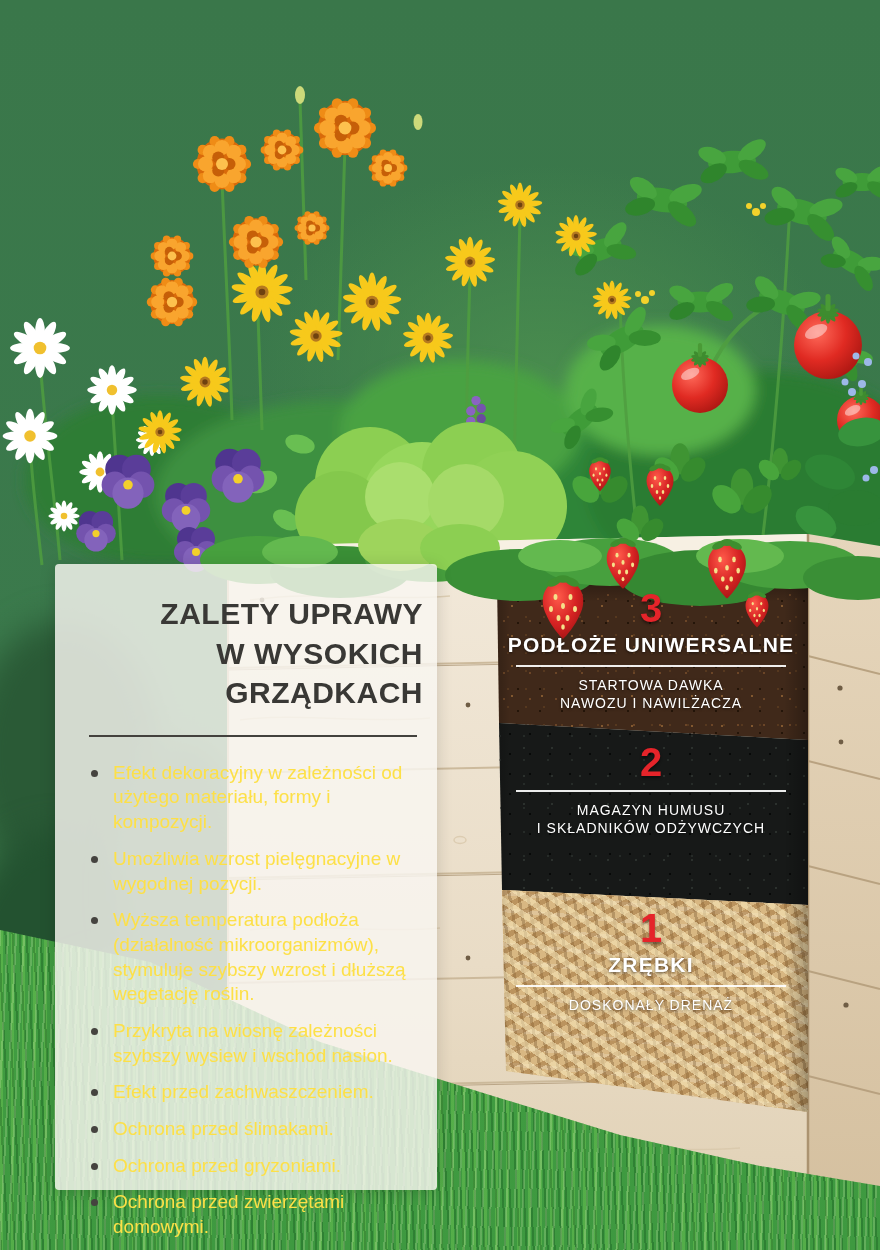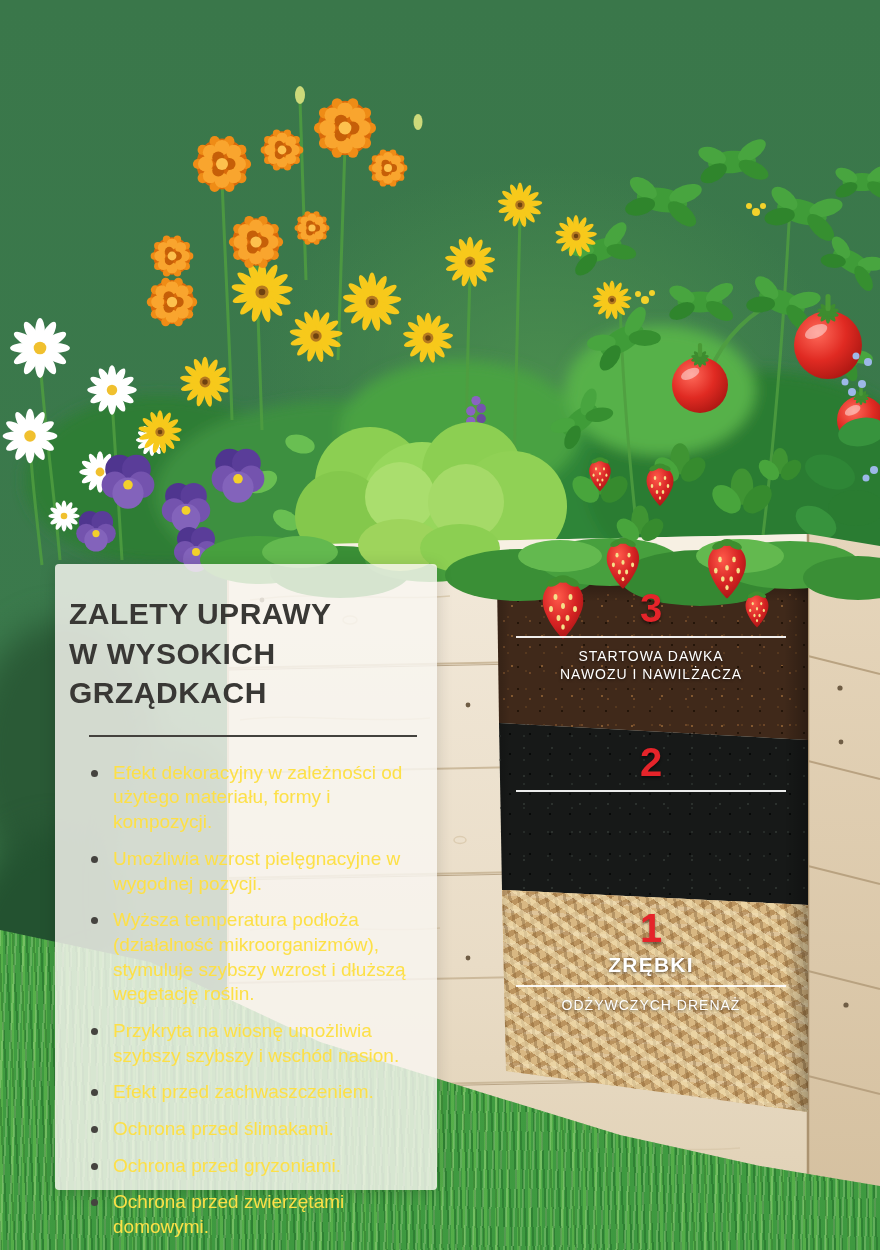--- a/index.html
+++ b/index.html
@@ -68,21 +68,21 @@
       repeating-linear-gradient(87deg, rgba(10,70,20,.30) 0 2px, rgba(10,70,20,0) 2px 7px),
       repeating-linear-gradient(90deg, rgba(140,225,95,.28) 0 3px, rgba(140,225,95,0) 3px 11px),
       linear-gradient(180deg,#5cb653 0%,#46a344 45%,#3e9940 100%);
     clip-path:polygon(0 930px,150px 962px,320px 1042px,480px 1092px,620px 1135px,760px 1166px,880px 1186px,880px 1250px,0 1250px);}
 
   
   .panel{position:absolute;left:55px;top:564px;width:382px;height:626px;z-index:50;
     background:rgba(249,247,241,.82);border-radius:4px;
     box-shadow:0 2px 16px rgba(0,0,0,.15);}
   .panel-title{margin:30px 14px 0;font-size:30px;line-height:1.32;font-weight:bold;
-    color:#393835;text-align:left;white-space:pre-line;letter-spacing:.5px;}
+    color:#393835;text-align:right;white-space:pre-line;letter-spacing:.5px;}
   .panel-divider{height:2px;background:#43413d;margin:22px 20px 0 34px;}
   .bullets{list-style:none;margin:24px 14px 0 34px;padding:0;}
   .bullets li{position:relative;padding-left:24px;font-size:19px;line-height:1.3;
     color:#fde047;margin-bottom:12px;}
   .bullets li::before{content:"";position:absolute;left:2px;top:9px;width:7px;height:7px;
     border-radius:50%;background:#45433f;}
 </style>
 </head>
 <body>
 
@@ -466,47 +466,50 @@
       <use href="#strawb" transform="translate(660,482) scale(1.0)"></use>
       <use href="#strawb" transform="translate(623,560) scale(1.2)"></use>
       <use href="#strawb" transform="translate(727,565) scale(1.4)"></use>
       <use href="#strawb" transform="translate(563,603) scale(1.5)"></use>
       <use href="#strawb" transform="translate(757,607) scale(0.85)"></use>
     </g>
   </svg>
 
   <div class="layer-label l3">
     <div class="layer-number">3</div>
+    <div class="layer-title">PODŁOŻE UNIWERSALNE</div>
     <div class="layer-divider"></div>
     <div class="layer-subtitle">STARTOWA DAWKA
 NAWOZU I NAWILŻACZA</div>
   </div>
   <div class="layer-label l2">
     <div class="layer-number">2</div>
     <div class="layer-divider"></div>
+    <div class="layer-subtitle">MAGAZYN HUMUSU
+I SKŁADNIKÓW ODŻYWCZYCH</div>
   </div>
   <div class="layer-label l1">
     <div class="layer-number">1</div>
     <div class="layer-title">ZRĘBKI</div>
     <div class="layer-divider"></div>
-    <div class="layer-subtitle">ODŻYWCZYCH DRENAŻ</div>
+    <div class="layer-subtitle">DOSKONAŁY DRENAŻ</div>
   </div>
 
   <div class="grass"></div>
 
   <aside class="panel">
     <h1 class="panel-title">ZALETY UPRAWY
 W WYSOKICH
 GRZĄDKACH</h1>
     <div class="panel-divider"></div>
     <ul class="bullets">
       <li>Efekt dekoracyjny w zależności od użytego materiału, formy i kompozycji.</li>
       <li>Umożliwia wzrost pielęgnacyjne w wygodnej pozycji.</li>
       <li>Wyższa temperatura podłoża (działalność mikroorganizmów), stymuluje szybszy wzrost i dłuższą wegetację roślin.</li>
-      <li>Przykryta na wiosnę umożliwia szybszy szybszy i wschód nasion.</li>
+      <li>Przykryta na wiosnę zależności szybszy wysiew i wschód nasion.</li>
       <li>Efekt przed zachwaszczeniem.</li>
       <li>Ochrona przed ślimakami.</li>
       <li>Ochrona przed gryzoniami.</li>
       <li>Ochrona przed zwierzętami domowymi.</li>
     </ul>
   </aside>
 
 </div>
 
 </body></html>

